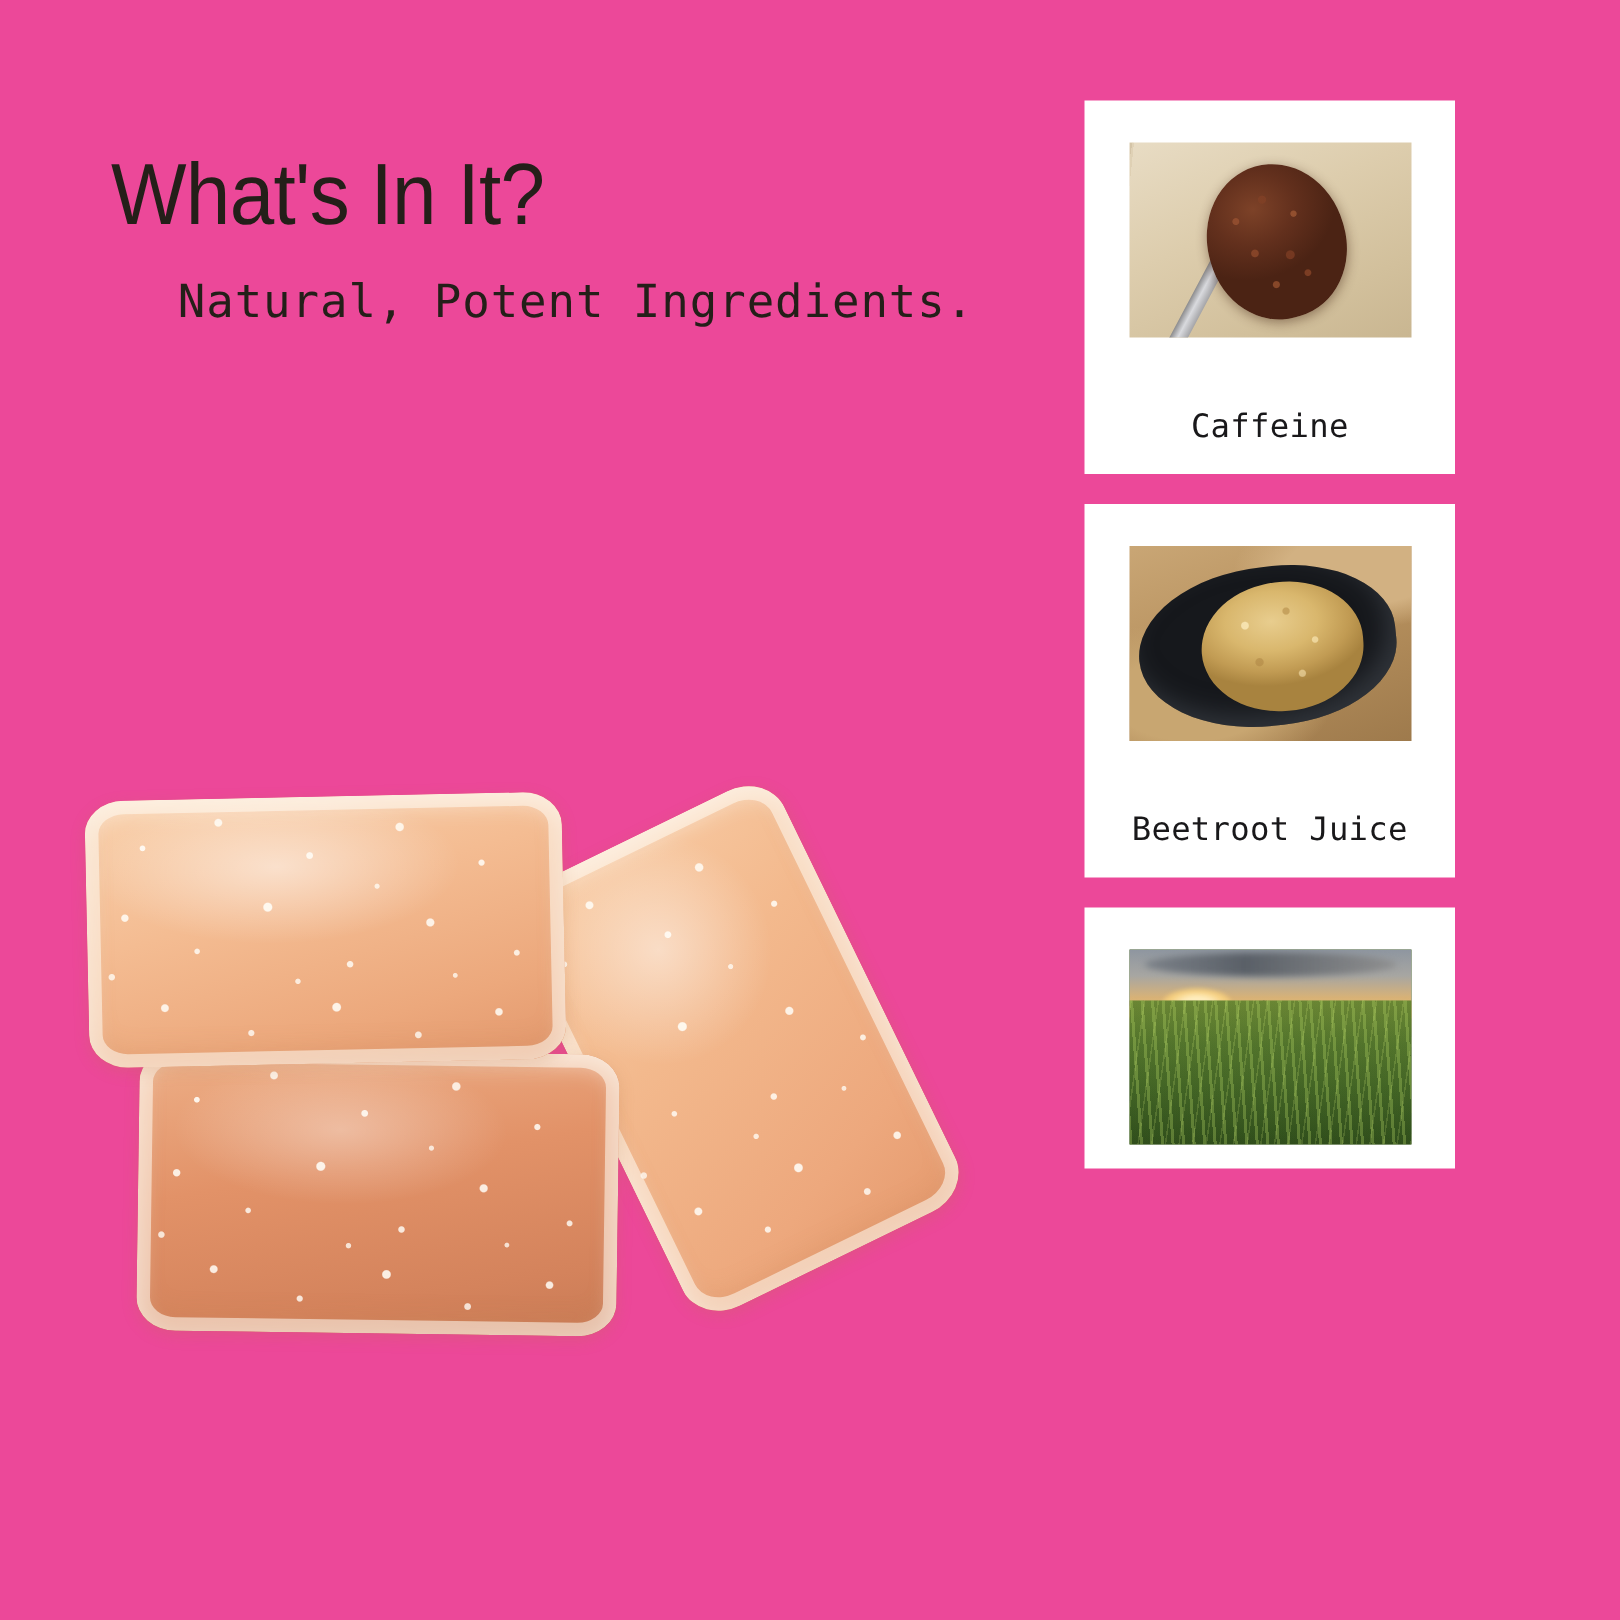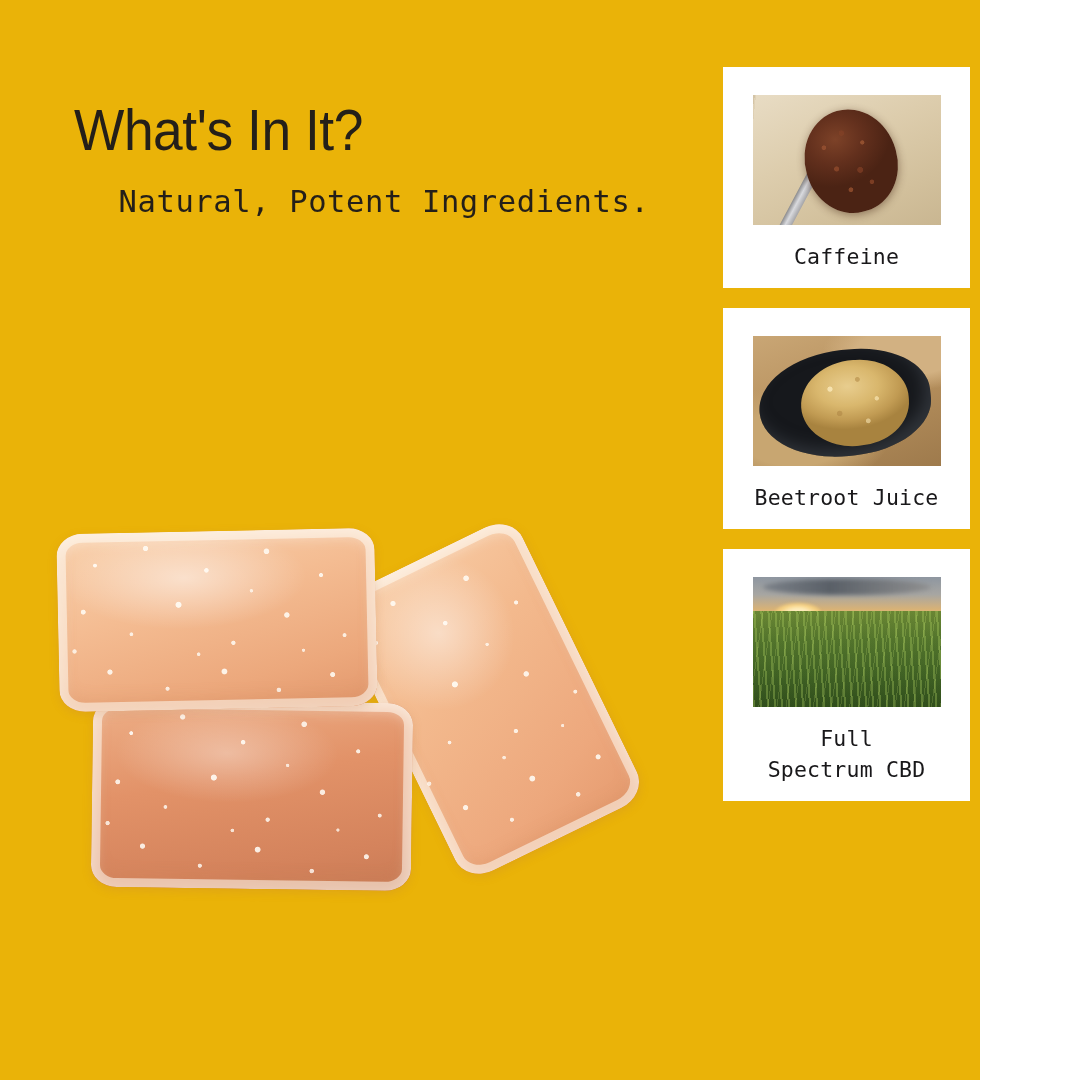--- a/index.html
+++ b/index.html
@@ -7,23 +7,23 @@
     padding: 0;
   }
   body {
     width: 1080px;
     height: 1080px;
     overflow: hidden;
     font-family: "Liberation Sans", sans-serif;
   }
   #canvas {
     position: relative;
-    width: 980px;
+    width: 1080px;
     height: 1080px;
-    background: #eab308;
+    background: #ec4899;
     overflow: hidden;
   }
 
   
   #heading-block {
     position: absolute;
     left: 74px;
     top: 100px;
     width: 620px;
   }
@@ -152,20 +152,21 @@
   }
   .ingredient-card {
     background: #ffffff;
     width: 247px;
     margin-bottom: 20px;
     padding: 28px 0 16px 0;
     box-sizing: border-box;
     display: flex;
     flex-direction: column;
     align-items: center;
+    gap: 28px;
   }
   .ingredient-card:last-child { margin-bottom: 0; }
   .card-photo {
     width: 188px;
     height: 130px;
     position: relative;
     overflow: hidden;
   }
   .card-label {
     font-family: "DejaVu Sans Mono", "Liberation Mono", monospace;
@@ -401,18 +402,16 @@
         <div class="sun"></div>
         <div class="horizon-glow"></div>
         <div class="stalk" style="left:30px;height:40px;"></div>
         <div class="stalk" style="left:58px;height:30px;"></div>
         <div class="stalk" style="left:86px;height:44px;"></div>
         <div class="stalk" style="left:112px;height:32px;"></div>
         <div class="stalk" style="left:140px;height:38px;"></div>
         <div class="stalk" style="left:166px;height:28px;"></div>
         <div class="field"></div>
       </div>
-      <div class="card-label">Full
-Spectrum CBD</div>
     </div>
 
   </div>
 </div>
 
 </body></html>

